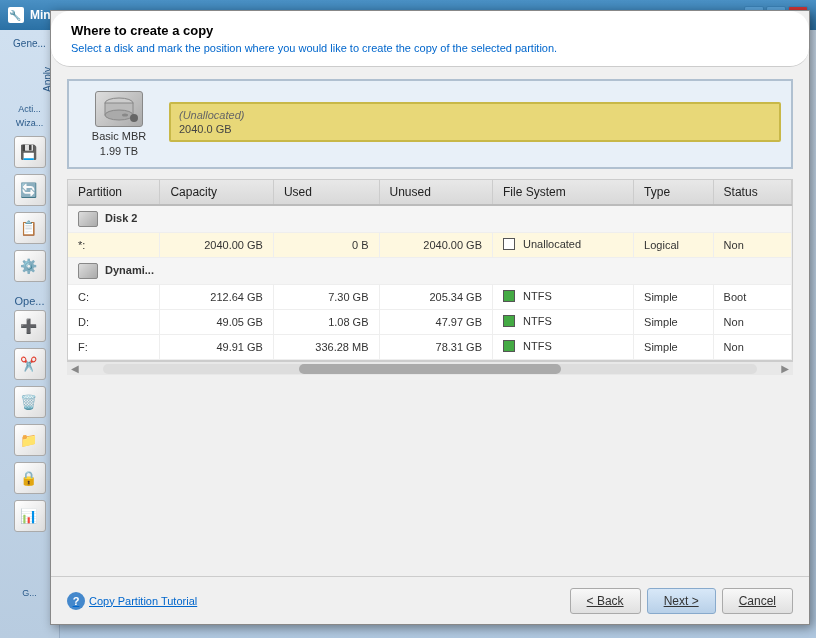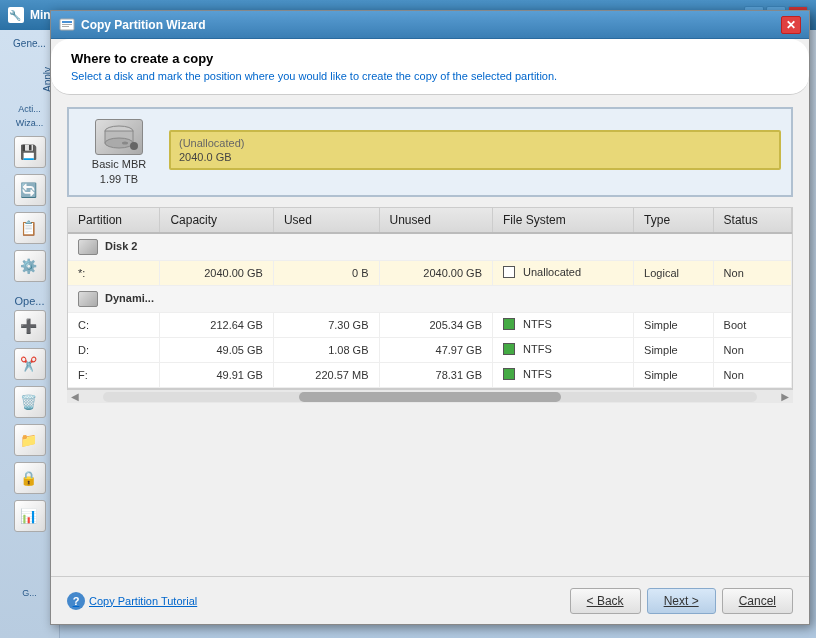--- a/index.html
+++ b/index.html
@@ -228,20 +228,21 @@
       border-radius: 2px;
       display: flex;
       align-items: center;
       padding: 0 8px;
       margin-bottom: 4px;
     }
 
     .partition-label {
       font-size: 11px;
       color: #666;
+      font-style: italic;
     }
 
     .partition-size {
       font-size: 11px;
       color: #444;
       margin-top: 2px;
     }
 
     
     .table-container {
@@ -458,32 +459,20 @@
     </div>
     <div class="sidebar-icon">
       <span style="font-size:14px;">📊</span>
     </div>
 
     <div style="margin-top:auto; margin-bottom: 40px; font-size:9px; color:#2a5a8a; text-align:center;">G...</div>
   </div>
 
   <div class="dialog-overlay">
 
-    <div class="dialog-titlebar">
-      <div class="dialog-title-icon">
-        <svg width="16" height="16" viewBox="0 0 16 16">
-          <rect x="1" y="2" width="14" height="11" rx="1" fill="#fff" stroke="#aaa" stroke-width="1"></rect>
-          <rect x="3" y="4" width="10" height="2" fill="#4a90d4"></rect>
-          <rect x="3" y="7" width="10" height="1" fill="#aaa"></rect>
-          <rect x="3" y="9" width="7" height="1" fill="#aaa"></rect>
-        </svg>
-      </div>
-      <span>Copy Partition Wizard</span>
-      <div class="dialog-close-btn">✕</div>
-    </div>
 
     <div class="wizard-header">
       <div class="wizard-header-title">Where to create a copy</div>
       <div class="wizard-header-desc">
         <span>Select a disk and mark the position where </span><span style="color:#0066cc;">you would like to create the copy</span><span> of the selected partition.</span>
       </div>
     </div>
 
     <div class="wizard-content">
 
@@ -579,21 +568,21 @@
                   <span>NTFS</span>
                 </span>
               </td>
               <td>Simple</td>
               <td>Non</td>
             </tr>
 
             <tr>
               <td>F:</td>
               <td class="num-right">49.91 GB</td>
-              <td class="num-right">220.57 MB</td>
+              <td class="num-right">336.28 MB</td>
               <td class="num-right">78.31 GB</td>
               <td>
                 <span class="fs-badge">
                   <span class="fs-square green"></span>
                   <span>NTFS</span>
                 </span>
               </td>
               <td>Simple</td>
               <td>Non</td>
             </tr>

